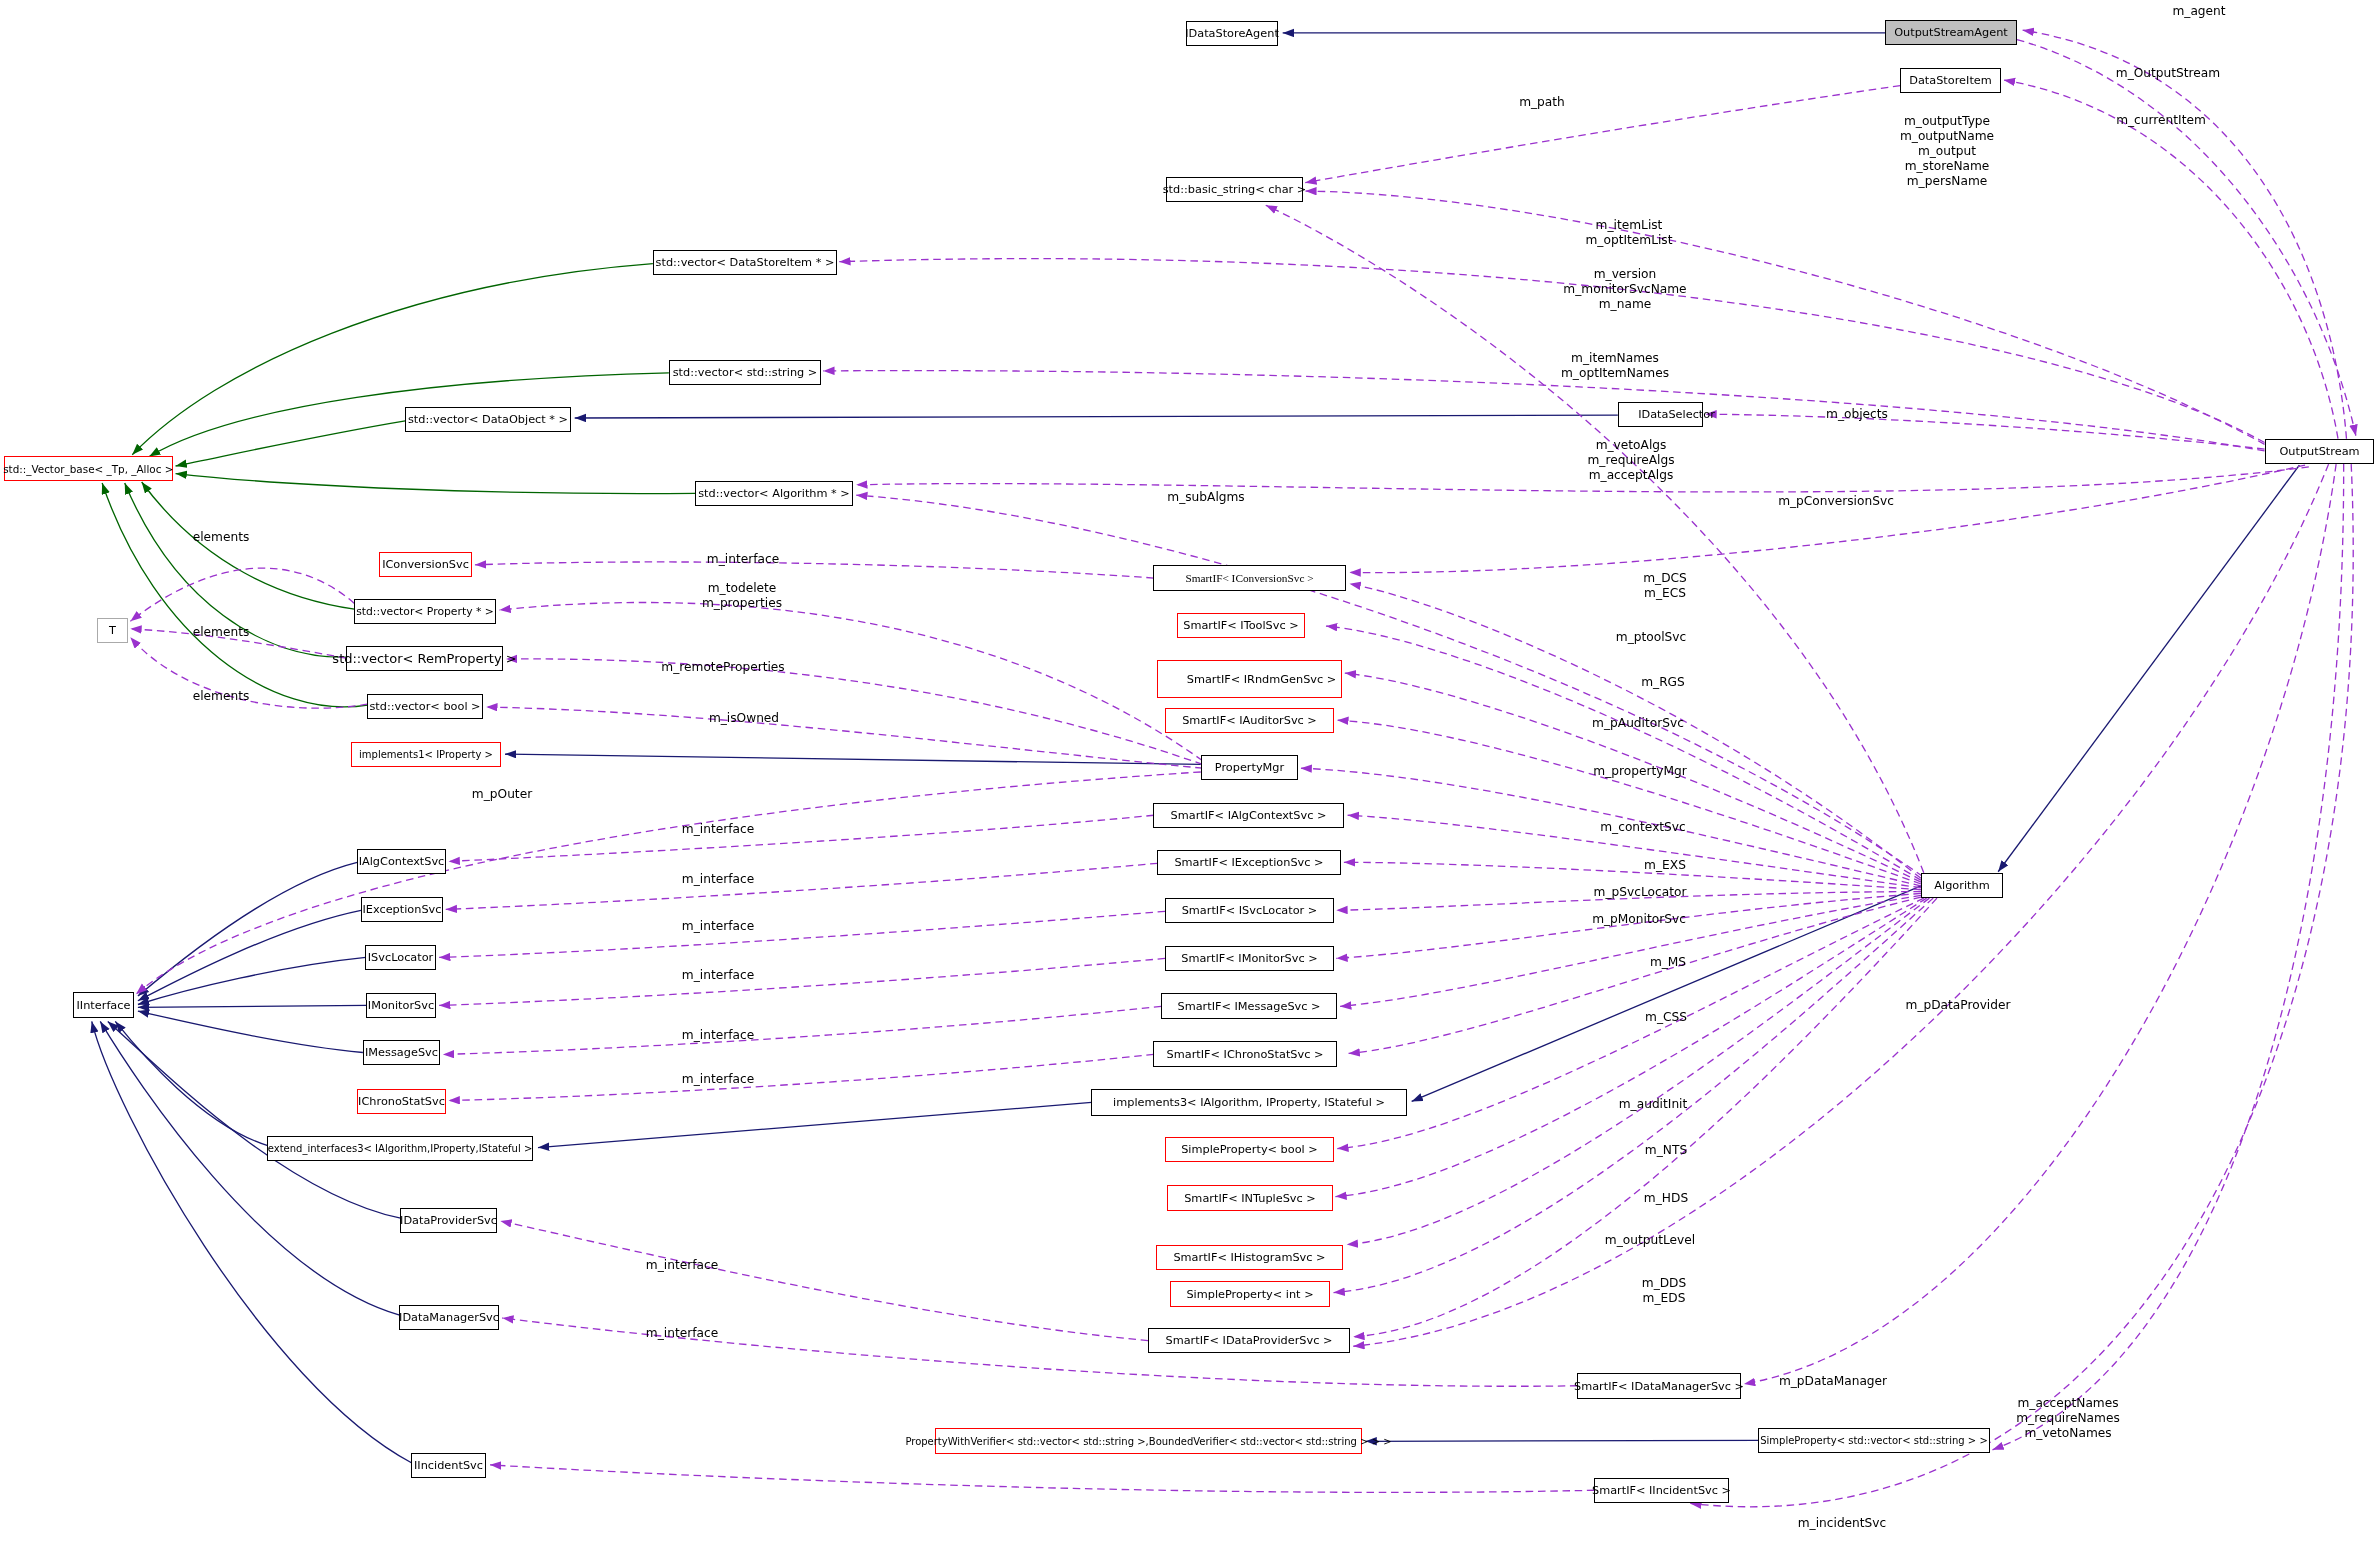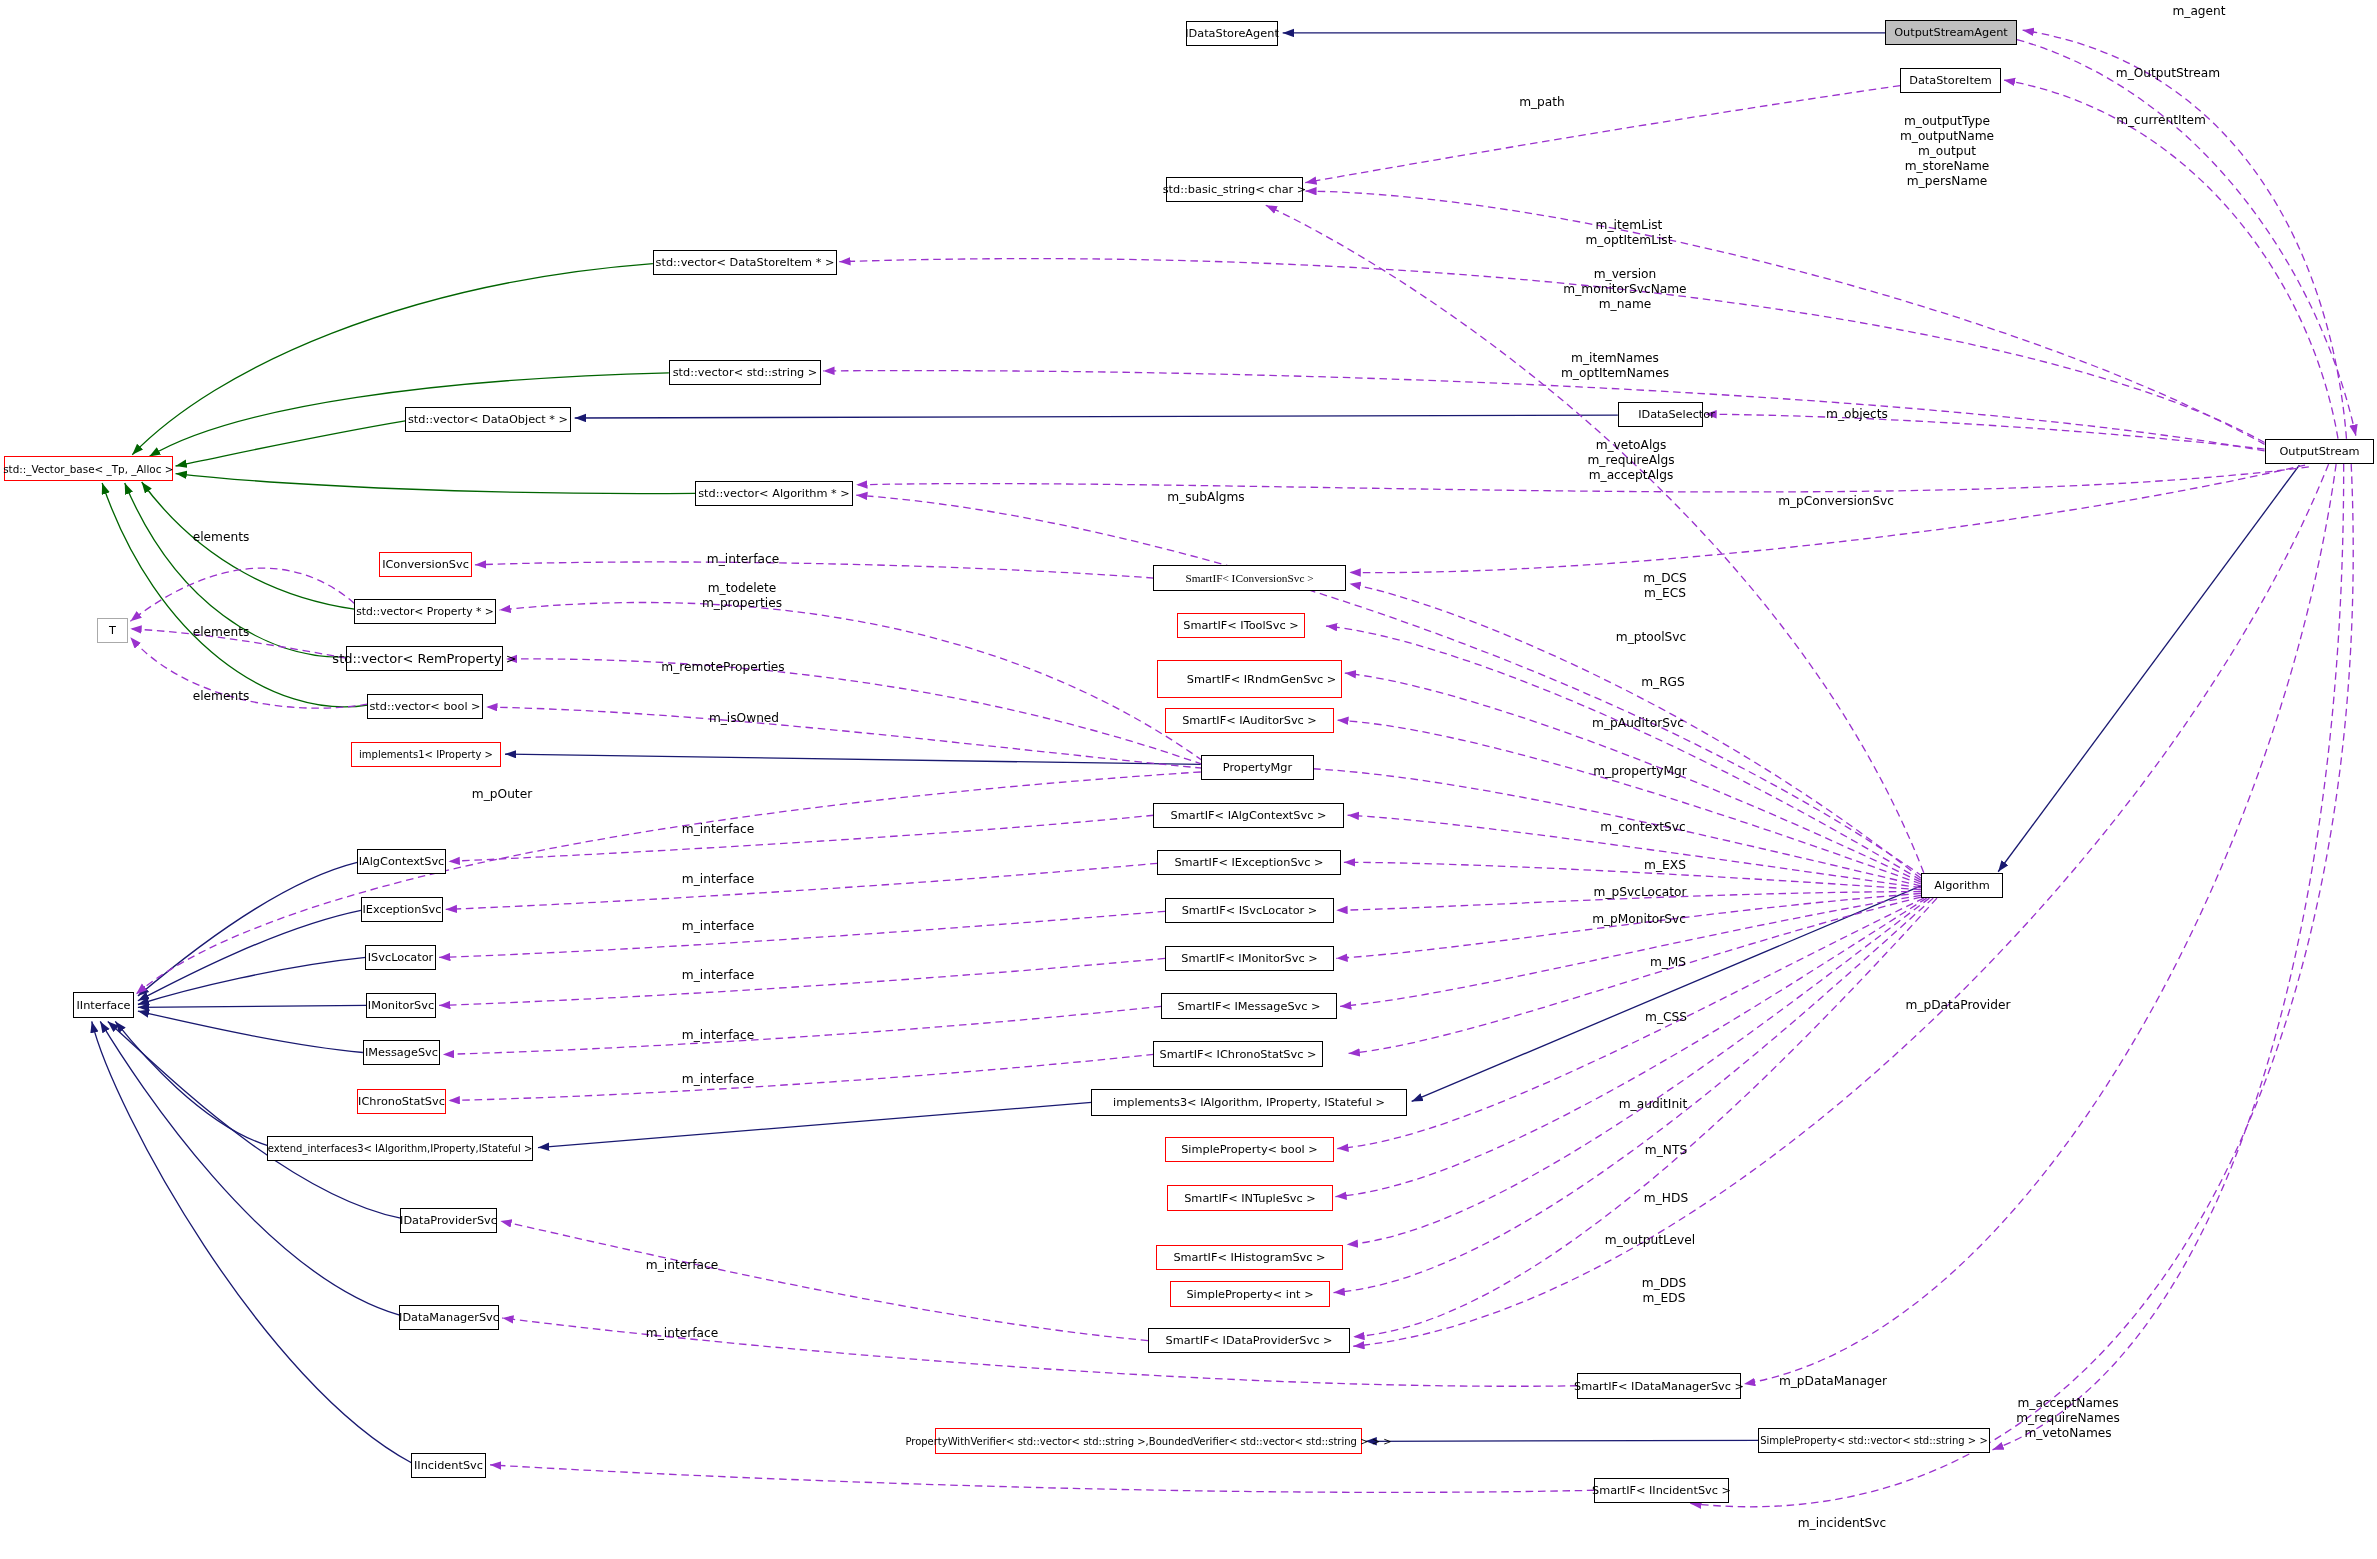--- a/index.html
+++ b/index.html
@@ -143,27 +143,27 @@
       <div class="node undoc" style="left: 379px; top: 552px; width: 93px; height: 25.4px;">IConversionSvc</div>
       <div class="node tparam" style="left: 97px; top: 618px; width: 31px; height: 25.4px;">T</div>
       <div class="node" style="left: 354px; top: 599px; width: 142px; height: 25.4px; font-size: 10.8px;">std::vector&lt; Property * &gt;</div>
       <div class="node" style="left: 346px; top: 646px; width: 157px; height: 25.4px; font-size: 13px;">std::vector&lt; RemProperty &gt;</div>
       <div class="node" style="left: 367px; top: 694px; width: 116px; height: 25.4px;">std::vector&lt; bool &gt;</div>
       <div class="node undoc" style="left: 351px; top: 742px; width: 150px; height: 25.4px; font-size: 10px;">implements1&lt; IProperty &gt;</div>
       <div class="node" style="left: 1153px; top: 565px; width: 193px; height: 26px; font-family: Liberation Serif, serif;">SmartIF&lt; IConversionSvc &gt;</div>
       <div class="node undoc" style="left: 1177px; top: 613px; width: 128px; height: 25.4px;">SmartIF&lt; IToolSvc &gt;</div>
       <div class="node undoc" style="left: 1157px; top: 660px; width: 185px; height: 38px; padding-left: 24px;">SmartIF&lt; IRndmGenSvc &gt;</div>
       <div class="node undoc" style="left: 1165px; top: 708px; width: 169px; height: 25.4px;">SmartIF&lt; IAuditorSvc &gt;</div>
-      <div class="node" style="left: 1201px; top: 755px; width: 113px; height: 25.4px;">PropertyMgr</div>
+      <div class="node" style="left: 1201px; top: 755px; width: 97px; height: 25.4px;">PropertyMgr</div>
       <div class="node" style="left: 1153px; top: 803px; width: 191px; height: 25.4px;">SmartIF&lt; IAlgContextSvc &gt;</div>
       <div class="node" style="left: 1157px; top: 850px; width: 184px; height: 25.4px;">SmartIF&lt; IExceptionSvc &gt;</div>
       <div class="node" style="left: 1165px; top: 898px; width: 169px; height: 25.4px;">SmartIF&lt; ISvcLocator &gt;</div>
       <div class="node" style="left: 1165px; top: 946px; width: 169px; height: 25.4px;">SmartIF&lt; IMonitorSvc &gt;</div>
       <div class="node" style="left: 1161px; top: 993px; width: 176px; height: 26px;">SmartIF&lt; IMessageSvc &gt;</div>
-      <div class="node" style="left: 1153px; top: 1041px; width: 170px; height: 26px;">SmartIF&lt; IChronoStatSvc &gt;</div>
+      <div class="node" style="left: 1153px; top: 1041px; width: 184px; height: 26px;">SmartIF&lt; IChronoStatSvc &gt;</div>
       <div class="node" style="left: 1091px; top: 1089px; width: 316px; height: 27px;">implements3&lt; IAlgorithm, IProperty, IStateful &gt;</div>
       <div class="node" style="left: 357px; top: 849px; width: 89px; height: 25.4px;">IAlgContextSvc</div>
       <div class="node" style="left: 361px; top: 897px; width: 82px; height: 25.4px;">IExceptionSvc</div>
       <div class="node" style="left: 365px; top: 945px; width: 71px; height: 24.5px;">ISvcLocator</div>
       <div class="node" style="left: 366px; top: 993px; width: 70px; height: 25.4px;">IMonitorSvc</div>
       <div class="node" style="left: 363px; top: 1040px; width: 77px; height: 25.4px;">IMessageSvc</div>
       <div class="node undoc" style="left: 357px; top: 1089px; width: 89px; height: 25.4px;">IChronoStatSvc</div>
       <div class="node" style="left: 73px; top: 992px; width: 61px; height: 26px;">IInterface</div>
       <div class="node" style="left: 267px; top: 1136px; width: 266px; height: 25.4px; font-size: 10px;">extend_interfaces3&lt; IAlgorithm,IProperty,IStateful &gt;</div>
       <div class="node undoc" style="left: 1165px; top: 1137px; width: 169px; height: 25.4px;">SimpleProperty&lt; bool &gt;</div>

